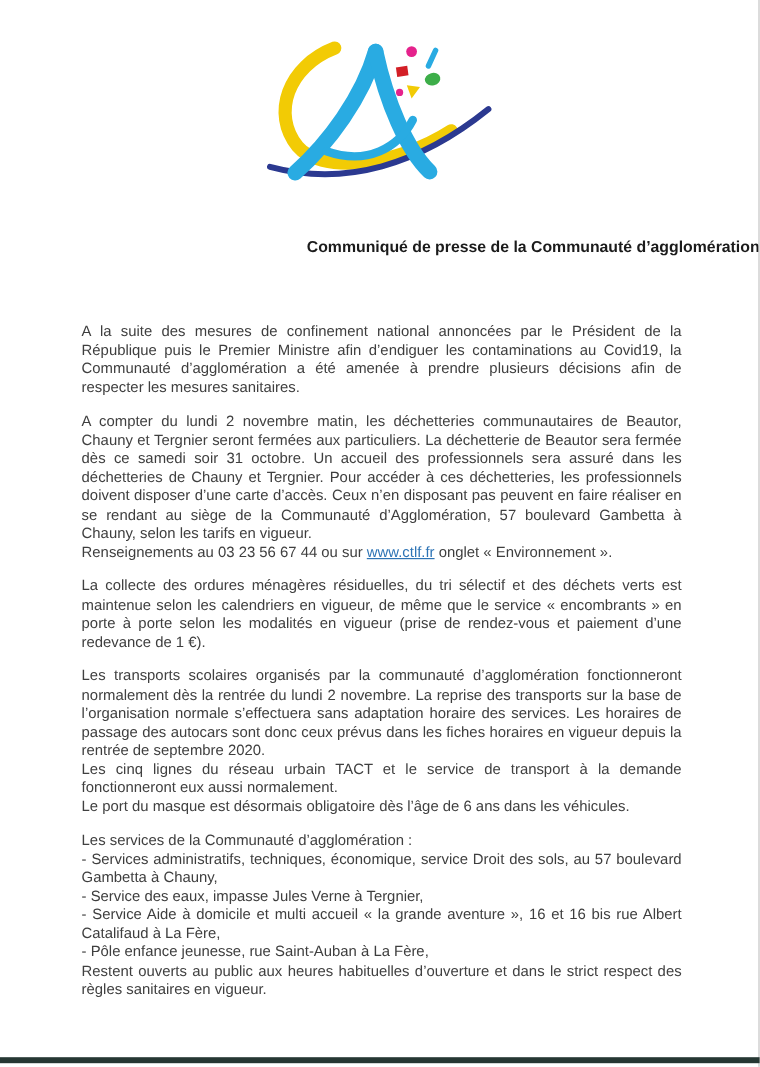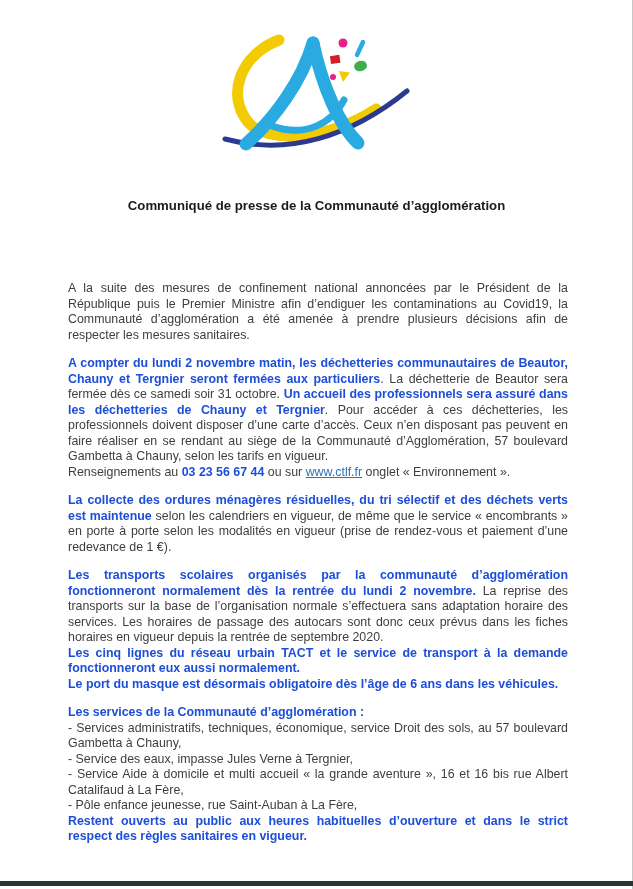--- a/index.html
+++ b/index.html
@@ -19,31 +19,31 @@
   .logo-title{
     font-size:14.5px;font-weight:bold;color:#141414;white-space:nowrap;
     letter-spacing:-0.3px;transform:scaleX(.88);transform-origin:0 50%;
   }
   .logo-subtitle{
     font-size:13.5px;color:#222;white-space:nowrap;letter-spacing:-0.1px;
     transform:scaleX(.97);transform-origin:0 50%;margin-top:1px;
   }
 
   .doc-title{
-    position:absolute;top:198px;left:0;width:633px;text-align:center;
+    position:absolute;top:198px;left:0;width:633px;text-align:right;
     font-weight:bold;font-size:13.2px;line-height:16.5px;color:#1b1b1b;
   }
 
   .body-text{
     position:absolute;top:269px;left:68px;width:500px;
-    font-size:12.4px;line-height:15.5px;text-align:justify;color:#3e3e3e;margin-top:12px;
+    font-size:12.4px;line-height:15.5px;text-align:justify;color:#3e3e3e;
   }
   .body-text p{margin:0 0 13px 0}
   .run-normal{font-weight:normal}
-  .run-bold{font-weight:bold;color:#1d4ed8}
+  .run-bold{font-weight:normal;color:#404040}
   .run-link{color:var(--link,#2E74B5);}
 </style>
 </head>
 <body>
 
 <div class="logo-wrap">
   <svg class="logo-svg" width="240" height="118" viewBox="0 0 240 118" xmlns="http://www.w3.org/2000/svg">
     <path d="M 61,7 C 22,22 8,62 30,89 C 48,111 110,107 158,76" fill="none" stroke="var(--yellow)" stroke-width="11" stroke-linecap="round"></path>
     <path d="M 7,106 C 70,123 132,104 189,58" fill="none" stroke="var(--navy)" stroke-width="5" stroke-linecap="round"></path>
     <path d="M 95,10 C 84,48 56,86 28,111" fill="none" stroke="var(--lightblue)" stroke-width="13" stroke-linecap="round"></path>

